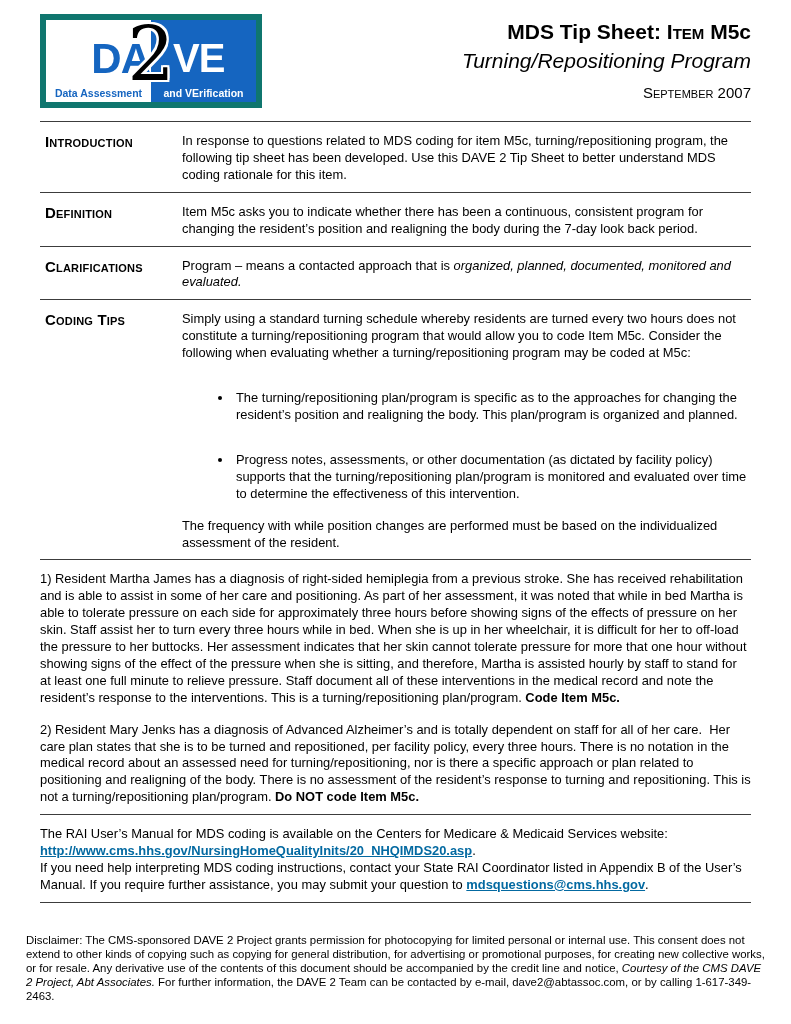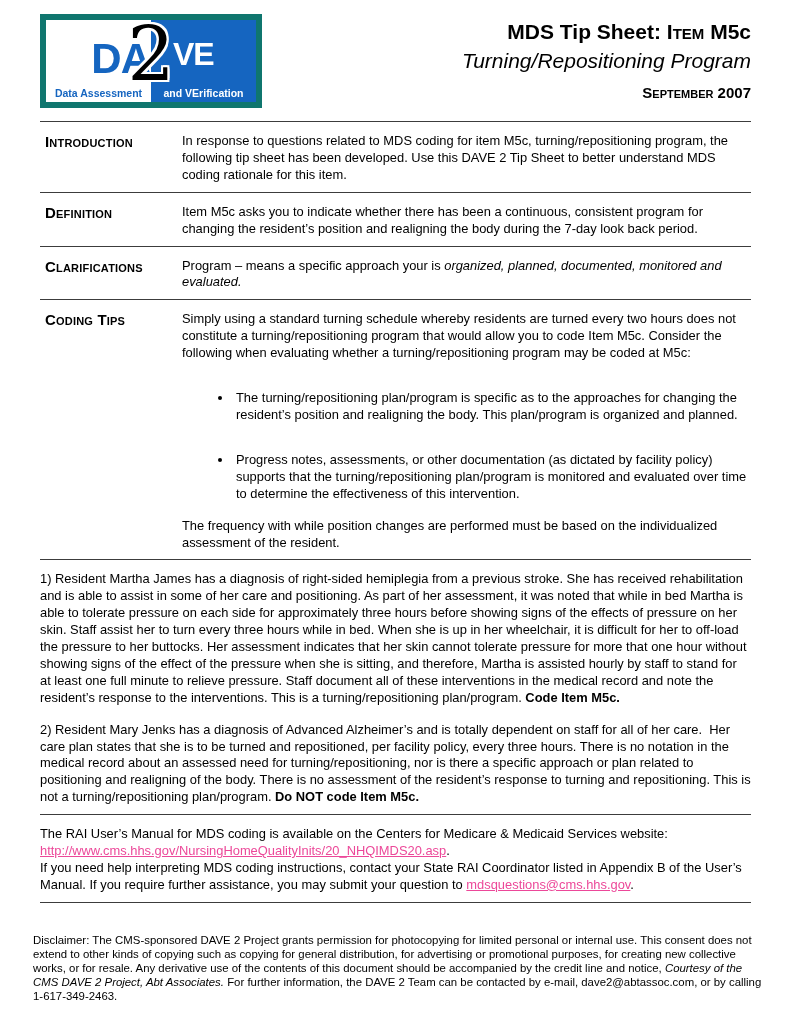--- a/index.html
+++ b/index.html
@@ -8,48 +8,48 @@
     font-family:"Liberation Sans", sans-serif;position:relative;
   }
   .page{padding:14px 40px 0 40px;}
   
   .header{display:flex;justify-content:space-between;align-items:flex-start;
           padding-bottom:13px;border-bottom:1.5px solid #3c3c3c;}
   .logo{position:relative;width:222px;height:94px;flex:none;border:6px solid #0f766e;box-sizing:border-box;}
   .logo-left{position:absolute;left:0;top:0;width:50%;height:100%;background:#fff;}
   .logo-right{position:absolute;right:0;top:0;width:50%;height:100%;background:#1565c0;}
   .logo-da{position:absolute;right:50%;top:18px;font-size:42px;font-weight:bold;color:#1565c0;line-height:1;letter-spacing:-1px;padding-right:1px;}
-  .logo-ve{position:absolute;left:50%;top:18px;font-size:32px;font-weight:bold;color:#ffffff;line-height:1;letter-spacing:-1px;padding-left:22px;}
+  .logo-ve{position:absolute;left:50%;top:18px;font-size:40px;font-weight:bold;color:#ffffff;line-height:1;letter-spacing:-1px;padding-left:22px;}
   .logo-num{position:absolute;left:50%;top:42%;transform:translate(-50%,-50%);
     font-family:"DejaVu Serif", serif;font-size:74px;line-height:1;color:#000;z-index:3;
     text-shadow:-2px 0 0 #fff,2px 0 0 #fff,0 -2px 0 #fff,0 2px 0 #fff,-2px -2px 0 #fff,2px 2px 0 #fff,-2px 2px 0 #fff,2px -2px 0 #fff;}
   .logo-cap-left{position:absolute;left:0;bottom:3px;width:50%;text-align:center;
     color:#1565c0;font-size:10.5px;font-weight:bold;z-index:4;}
   .logo-cap-right{position:absolute;right:0;bottom:3px;width:50%;text-align:center;
     color:#ffffff;font-size:10.5px;font-weight:bold;z-index:4;}
   .titles{text-align:right;padding-top:6px;}
   .title1{font-size:21px;font-weight:bold;line-height:1.15;}
   .sc{font-variant:small-caps;}
   .title2{font-size:21px;font-weight:normal;font-style:italic;line-height:1.15;margin-top:5px;}
-  .title3{font-size:15px;font-weight:bold;font-variant:small-caps;margin-top:11px;}
+  .title3{font-size:15px;font-weight:normal;font-variant:small-caps;margin-top:11px;}
   
   .section{display:flex;padding:11px 0 6px 0;border-bottom:1.5px solid #3c3c3c;}
   .sec-label{width:142px;flex:none;font-weight:bold;font-variant:small-caps;
     font-size:15px;letter-spacing:.2px;padding-left:5px;box-sizing:border-box;line-height:1.2;}
   .sec-content{flex:1;font-size:12.9px;line-height:16.9px;}
   .sec-content p{margin:0 0 15px 0;}
   .sec-content p:last-child{margin-bottom:2px;}
   .sec-content ul{margin:0 0 15px 0;padding-left:51px;}
   .sec-content li{margin-bottom:14px;padding-left:3px;margin-top:28px;}
   .sec-content li:last-child{margin-bottom:0;}
   .i{font-style:italic;}
   .b{font-weight:bold;}
-  a.link{color:#ec4899;text-decoration:underline;cursor:pointer;}
+  a.link{color:#0369a1;text-decoration:underline;cursor:pointer;font-weight:bold;}
   
-  .disclaimer{position:absolute;left:33px;right:24px;top:933px;
+  .disclaimer{position:absolute;left:26px;right:24px;top:933px;
     font-size:11.4px;line-height:14px;color:#000;}
 </style>
 </head>
 <body>
 
 <div class="page">
 
   <div class="header">
     <div class="logo">
       <div class="logo-left"></div>
@@ -76,21 +76,21 @@
       </section>
       <section class="section">
         <div class="sec-label">Definition</div>
         <div class="sec-content">
           <p><span class="">Item M5c asks you to indicate whether there has been a continuous, consistent program for changing the resident’s position and realigning the body during the 7-day look back period.</span></p>
         </div>
       </section>
       <section class="section">
         <div class="sec-label">Clarifications</div>
         <div class="sec-content">
-          <p><span class="">Program – means a specific approach your is </span><span class="i">organized, planned, documented, monitored and evaluated.</span></p>
+          <p><span class="">Program – means a contacted approach that is </span><span class="i">organized, planned, documented, monitored and evaluated.</span></p>
         </div>
       </section>
       <section class="section">
         <div class="sec-label">Coding Tips</div>
         <div class="sec-content">
           <p><span class="">Simply using a standard turning schedule whereby residents are turned every two hours does not constitute a turning/repositioning program that would allow you to code Item M5c. Consider the following when evaluating whether a turning/repositioning program may be coded at M5c:</span></p>
           <ul>
             <li><span class="">The turning/repositioning plan/program is specific as to the approaches for changing the resident’s position and realigning the body. This plan/program is organized and planned.</span></li>
             <li><span class="">Progress notes, assessments, or other documentation (as dictated by facility policy) supports that the turning/repositioning plan/program is monitored and evaluated over time to determine the effectiveness of this intervention.</span></li>
           </ul>

